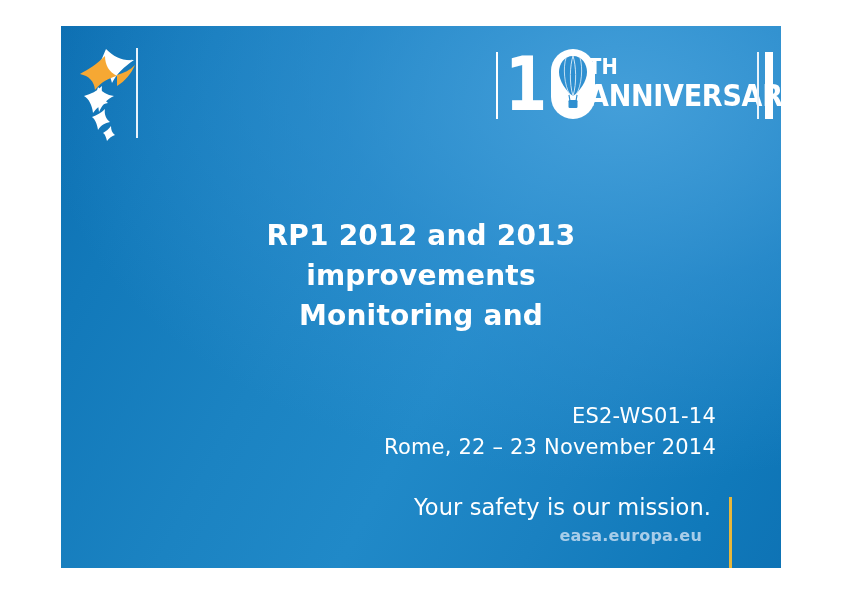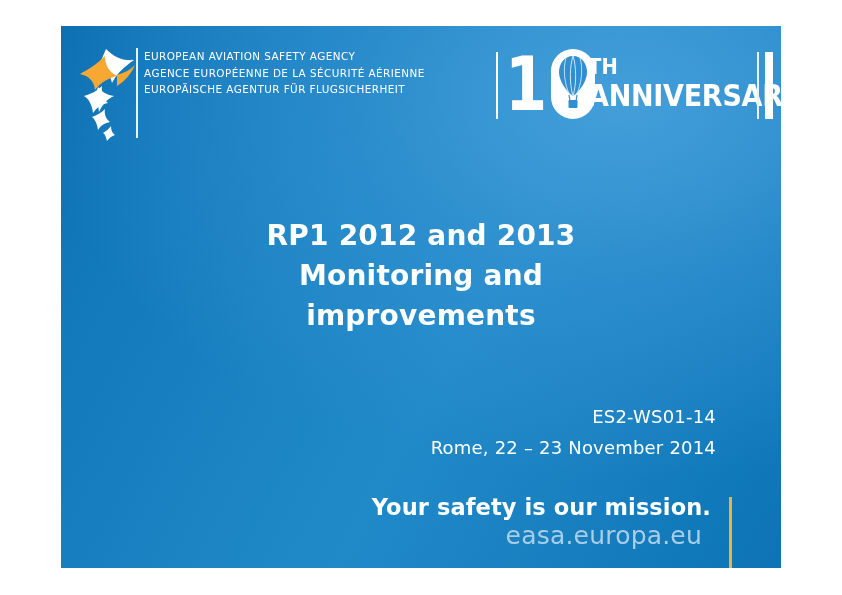--- a/index.html
+++ b/index.html
@@ -191,45 +191,45 @@
   
   #subtitle-block {
     position: absolute;
     left: 0;
     top: 375px;
     width: 655px;
     text-align: right;
   }
   .subtitle-line {
     color: #ffffff;
-    font-size: 18px;
+    font-size: 21px;
     line-height: 31px;
     letter-spacing: 0.2px;
   }
 
   
   #footer-block {
     position: absolute;
     left: 0;
     top: 466px;
     width: 650px;
     text-align: right;
   }
   #tagline {
     color: #ffffff;
     font-size: 22.5px;
     line-height: 30px;
     letter-spacing: 0.1px;
-    font-weight: 700;
+    font-weight: 400;
   }
   #website {
     color: #a8cde9;
-    font-size: 25px;
+    font-size: 16px;
     line-height: 27px;
-    font-weight: normal;
+    font-weight: bold;
     letter-spacing: 0.2px;
     padding-right: 9px;
     text-align: right;
   }
   #gold-rule {
     position: absolute;
     left: 668px;
     top: 471px;
     width: 3px;
     height: 71px;
@@ -262,25 +262,20 @@
         <path d="M16 74 C21 72, 25 70, 29 66 C28 71, 30 76, 34 79
                  C29 80, 25 82, 22 87 C21 81, 19 76, 16 74 Z" fill="#ffffff"></path>
 
         <path d="M27 90 C30 88, 33 86, 35 83 C35 87, 36 90, 39 92
                  C36 93, 33 95, 31 98 C30 94, 29 91, 27 90 Z" fill="#ffffff"></path>
       </svg>
     </div>
 
     <div id="logo-divider"></div>
 
-    <div id="agency-names">
-      <div class="agency-line">EUROPEAN AVIATION SAFETY AGENCY</div>
-      <div class="agency-line">AGENCE EUROPÉENNE DE LA SÉCURITÉ AÉRIENNE</div>
-      <div class="agency-line">EUROPÄISCHE AGENTUR FÜR FLUGSICHERHEIT</div>
-    </div>
 
     <div id="anniversary">
       <div id="anniv-rule-left"></div>
 
       <div id="anniv-ten">
         <span id="anniv-one">1</span>
         <span id="anniv-zero">
           <span id="anniv-balloon">
             <svg width="30" height="58" viewBox="0 0 30 58" xmlns="http://www.w3.org/2000/svg">
 
@@ -305,22 +300,22 @@
         <div id="anniv-word">ANNIVERSARY</div>
       </div>
 
       <div id="anniv-rule-thin"></div>
       <div id="anniv-rule-thick"></div>
     </div>
   </div>
 
   <div id="title-block">
     <div class="title-line">RP1 2012 and 2013</div>
+    <div class="title-line">improvements</div>
     <div class="title-line">Monitoring and</div>
-    <div class="title-line">improvements</div>
   </div>
 
   <div id="subtitle-block">
     <div class="subtitle-line">ES2-WS01-14</div>
     <div class="subtitle-line">Rome, 22 – 23 November 2014</div>
   </div>
 
   <div id="footer-block">
     <div id="tagline">Your safety is our mission.</div>
     <div id="website">easa.europa.eu</div>

